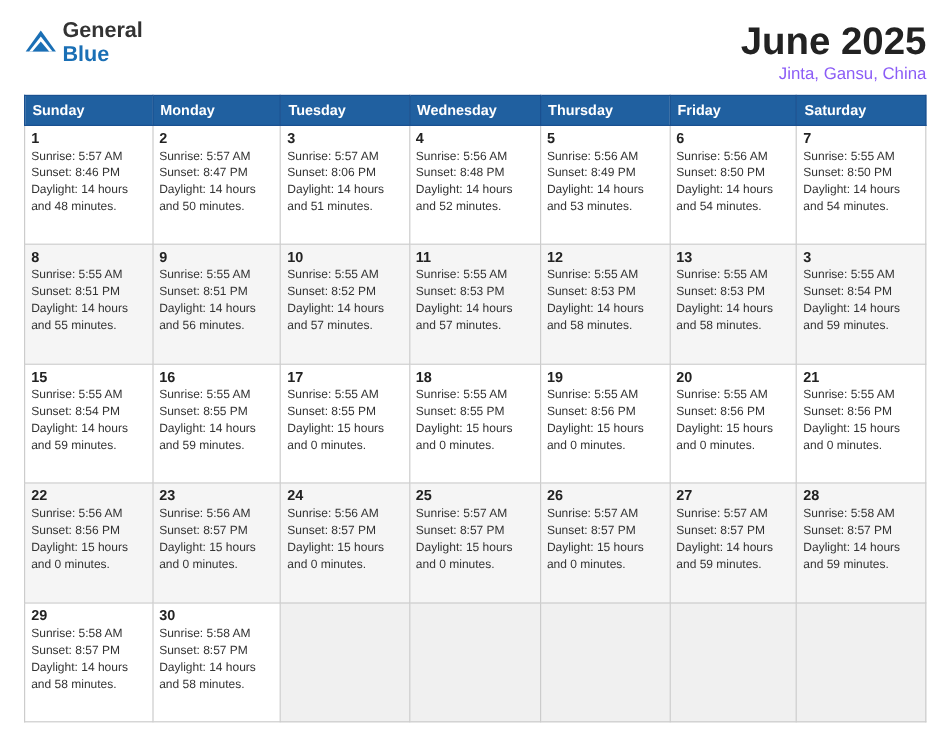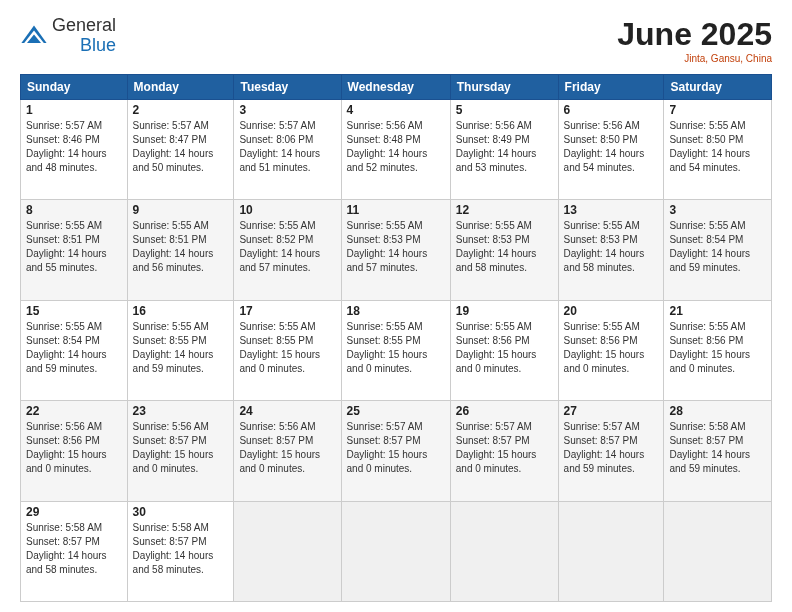--- a/index.html
+++ b/index.html
@@ -25,41 +25,41 @@
       margin-bottom: 10px;
     }
     .logo {
       display: flex;
       align-items: center;
     }
     .logo-text {
       display: flex;
       flex-direction: column;
       font-size: 18px;
-      font-weight: normal;
+      font-weight: bold;
       line-height: 1.1;
     }
     .logo-general { color: #333; }
-    .logo-blue { color: #1a6fb5; margin-left: 28px; }
+    .logo-blue { color: #1a6fb5; }
     .logo-icon {
       width: 28px;
       height: 28px;
       margin-right: 4px;
     }
     .title-area {
       text-align: right;
     }
     .month-title {
       font-size: 32px;
       font-weight: bold;
       color: #222;
     }
     .location {
-      font-size: 10px;
-      color: #c2410c;
+      font-size: 14px;
+      color: #8b5cf6;
     }
     .calendar {
       width: 100%;
       border-collapse: collapse;
       flex: 1;
     }
     .calendar th {
       background: #2060a0;
       color: #fff;
       font-size: 12px;

